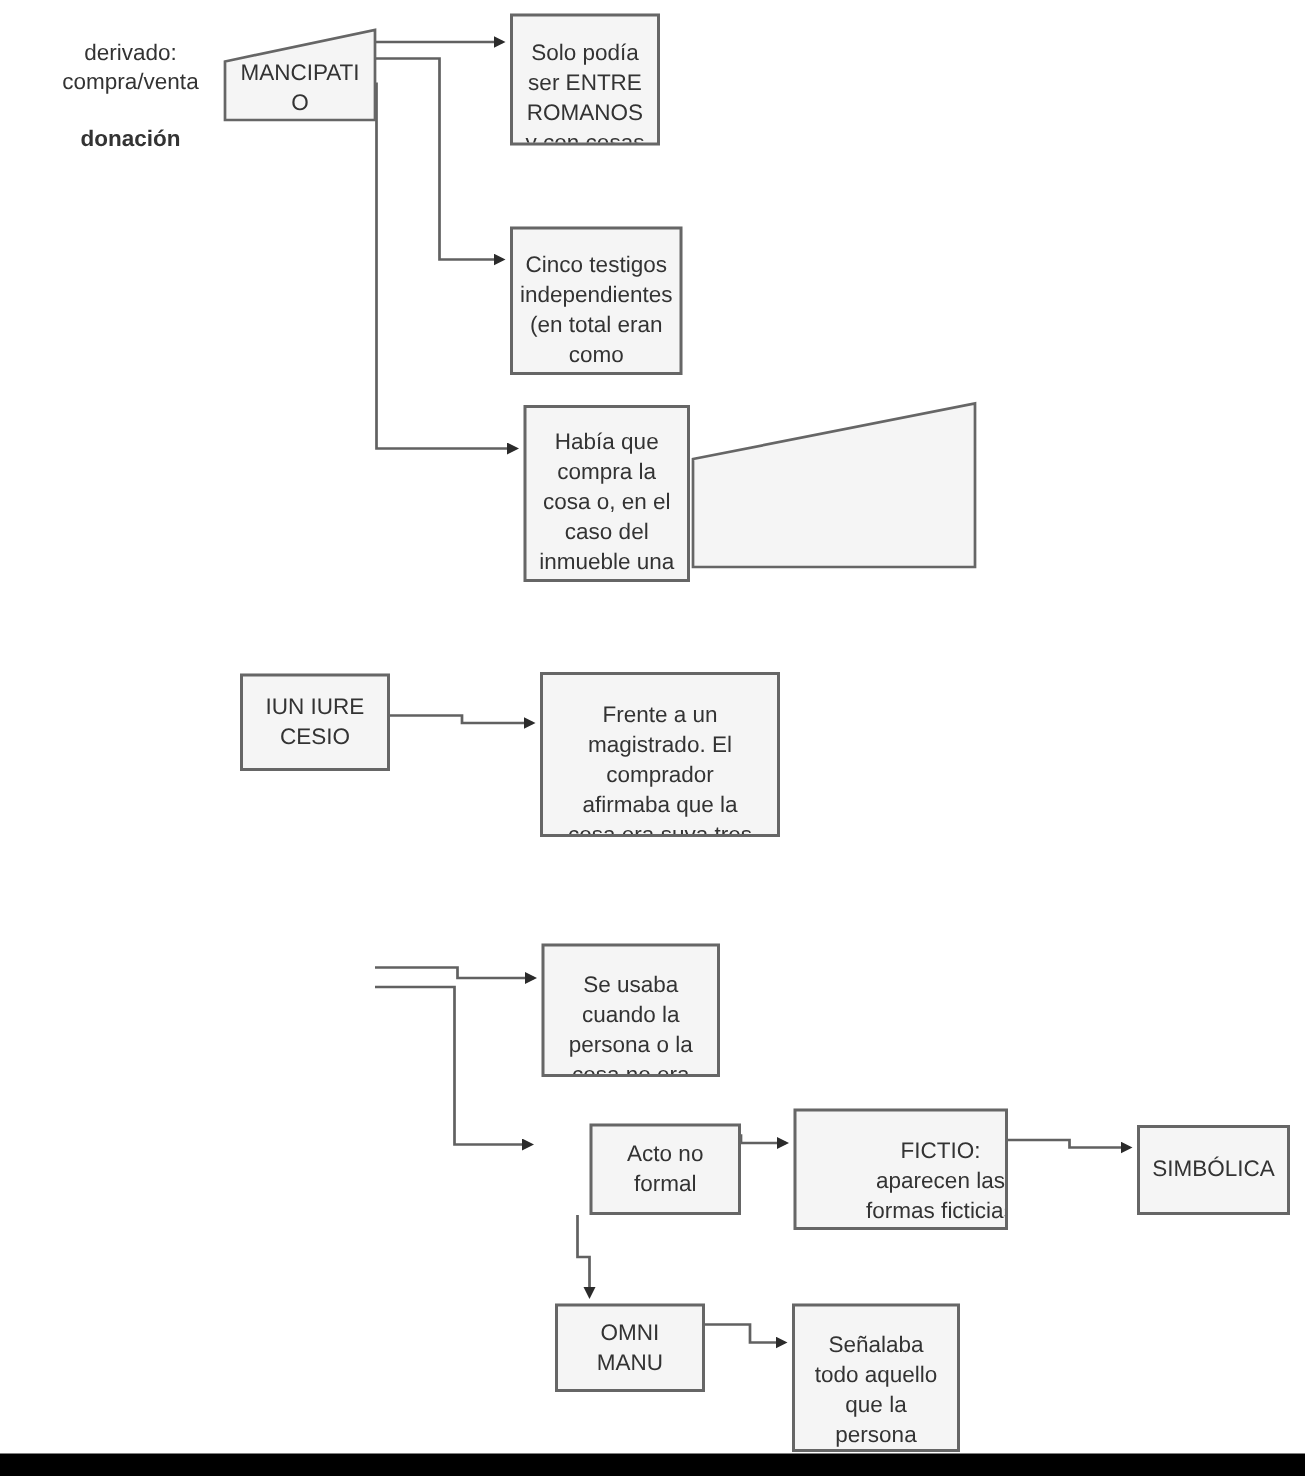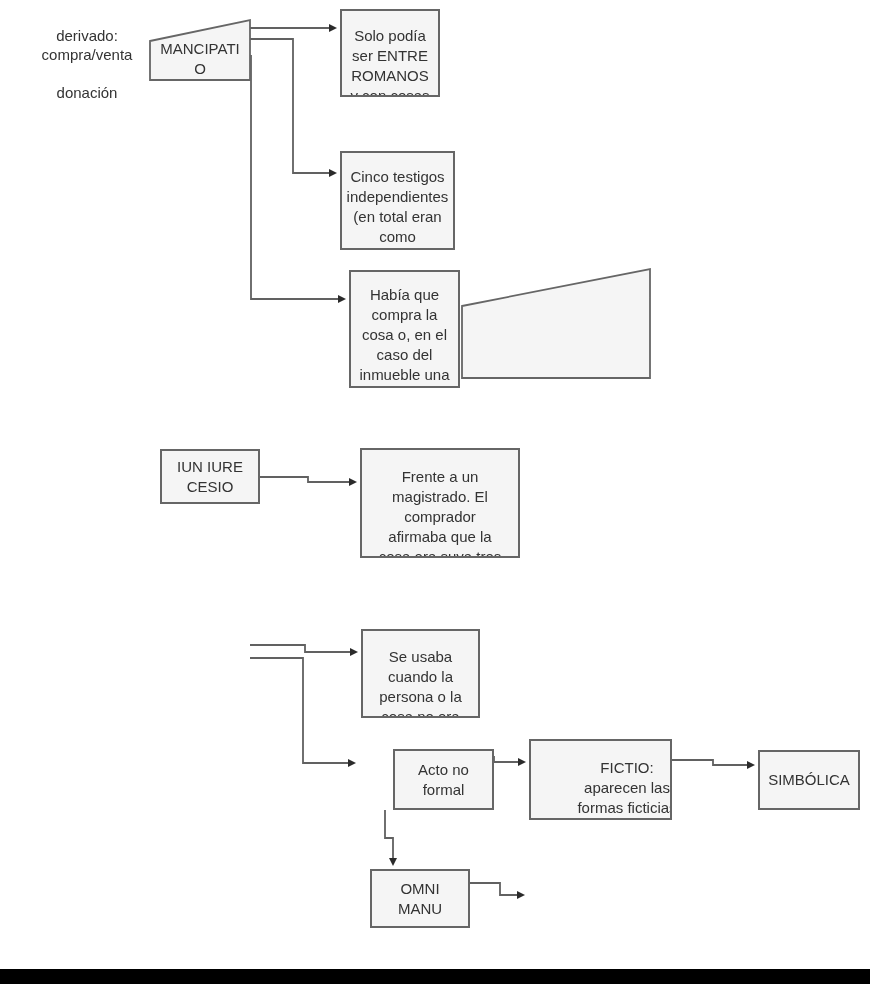--- a/index.html
+++ b/index.html
@@ -76,39 +76,39 @@
 
     <path class="connector" d="M385,810 L385,838 L393,838 L393,864" marker-end="url(#arrow)"></path>
 
     <path class="connector" d="M470,883 L500,883 L500,895 L523,895" marker-end="url(#arrow)"></path>
 
     <polygon class="poly" points="150,41 250,20 250,80 150,80"></polygon>
     <polygon class="poly" points="462,306 650,269 650,378 462,378"></polygon>
   </svg>
 
   <div class="floatlabel" style="left:28px;top:26px;width:118px;">derivado: compra/venta</div>
-  <div class="floatlabel" style="left:28px;top:83px;width:118px;">donación</div>
+  <div class="floatlabel" style="left:28px;top:83px;width:118px;font-weight:bold;">donación</div>
 
   <div class="polylabel" style="left:156px;top:36px;width:88px;height:46px;">
     <div class="txt">MANCIPATIO</div>
   </div>
 
   <div class="node" style="left:340px;top:9px;width:100px;height:88px;">
     <div class="txt" style="top:15px;width:86px;">Solo podía ser ENTRE ROMANOS y con cosas</div>
   </div>
 
   <div class="node" style="left:340px;top:151px;width:115px;height:99px;">
     <div class="txt" style="top:14px;width:104px;">Cinco testigos independientes (en total eran como</div>
   </div>
 
   <div class="node" style="left:349px;top:270px;width:111px;height:118px;">
     <div class="txt" style="top:13px;width:96px;">Había que compra la cosa o, en el caso del inmueble una cosa en</div>
   </div>
 
-  <div class="node vcenter" style="left:160px;top:449px;width:100px;height:55px;">
+  <div class="node vcenter" style="left:160px;top:449px;width:100px;height:65px;">
     <div class="txt" style="width:92px;">IUN IURE CESIO</div>
   </div>
 
   <div class="node" style="left:360px;top:448px;width:160px;height:110px;">
     <div class="txt" style="top:17px;width:134px;">Frente a un magistrado. El comprador afirmaba que la cosa era suya tres</div>
   </div>
 
 
   <div class="node" style="left:361px;top:629px;width:119px;height:89px;">
     <div class="txt" style="top:16px;width:100px;">Se usaba cuando la persona o la cosa no era</div>
@@ -123,15 +123,18 @@
   </div>
 
   <div class="node vcenter" style="left:758px;top:750px;width:102px;height:60px;">
     <div class="txt">SIMBÓLICA</div>
   </div>
 
   <div class="node vcenter" style="left:370px;top:869px;width:100px;height:59px;">
     <div class="txt" style="width:62px;">OMNI MANU</div>
   </div>
 
+  <div class="node" style="left:528px;top:869px;width:112px;height:99px;">
+    <div class="txt" style="top:16px;width:92px;">Señalaba todo aquello que la persona</div>
+  </div>
 
   <div id="footer-bar"></div>
 </div>
 
 </body></html>

